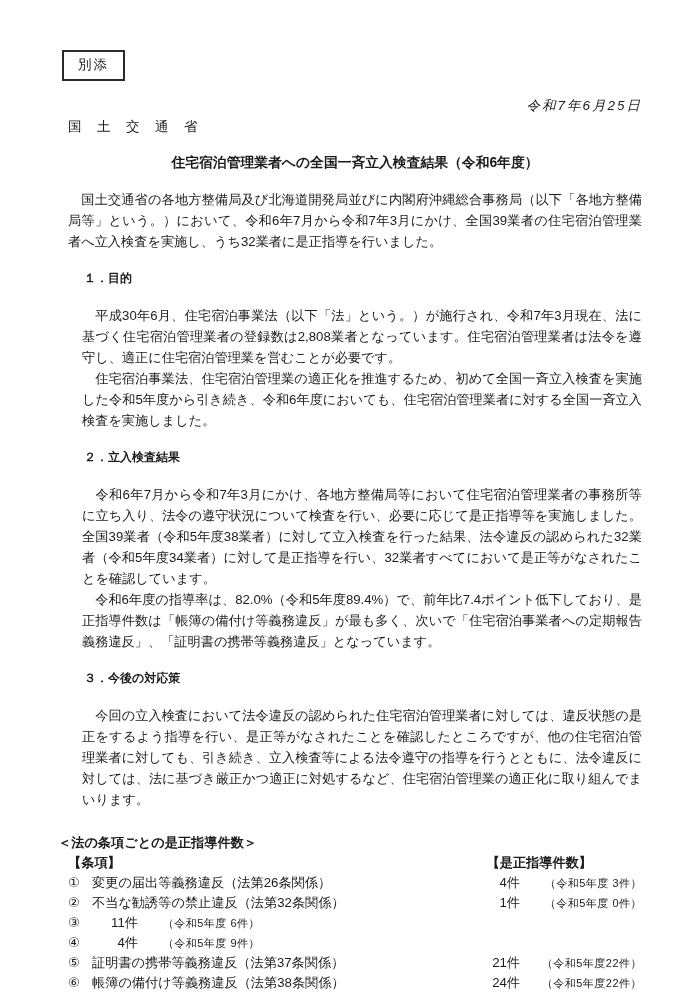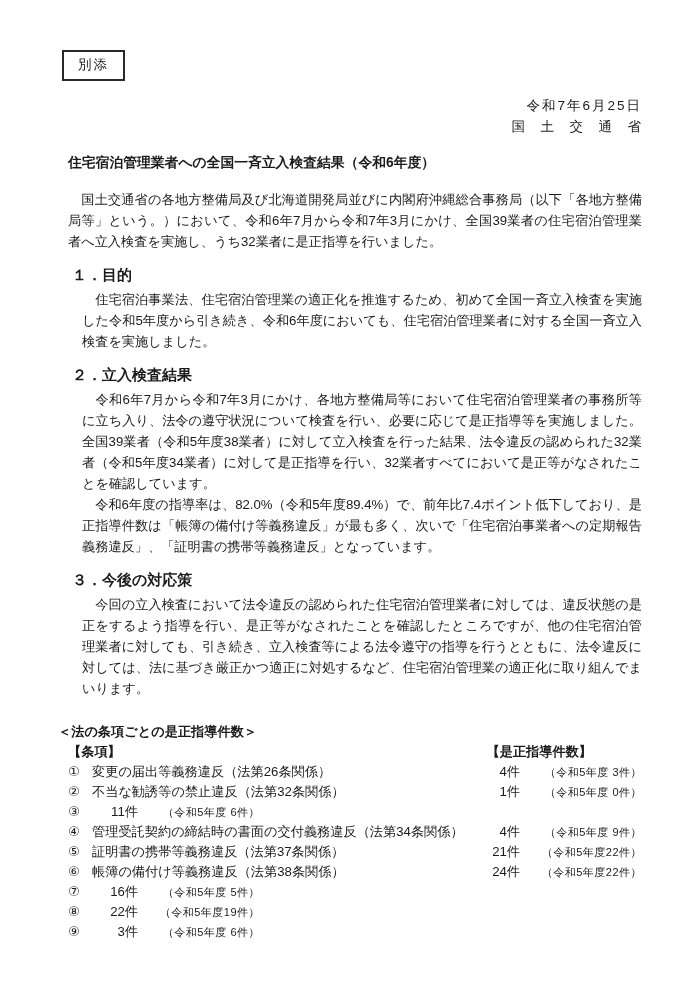--- a/index.html
+++ b/index.html
@@ -26,45 +26,46 @@
     line-height: 20px;
     letter-spacing: 2px;
     margin-left: -6px;
   }
   .dateline {
     text-align: right;
     font-size: 13.5px;
     line-height: 21px;
     letter-spacing: 2px;
     margin-top: 14px;
+    font-style: italic;
   }
   .agency {
-    text-align: right;
     font-size: 13.5px;
     line-height: 21px;
     letter-spacing: 1px;
   }
   .doc-title {
     margin: 15px 0 0 0;
+    text-align: center;
     font-size: 13.8px;
     font-weight: 600;
     line-height: 21px;
   }
   .para {
     margin: 0;
     font-size: 13.2px;
     line-height: 21px;
     text-align: justify;
     text-justify: inter-ideograph;
   }
   .intro { margin-top: 16px; }
   .section { margin-top: 12px; }
   .section-heading {
-    margin: 4px;
-    font-size: 15px;
+    margin: 16px;
+    font-size: 12px;
     font-weight: 600;
     line-height: 21px;
   }
   .section-body { margin-left: 14px; }
   .table-block { margin-top: 22px; font-size: 13.2px; }
   .table-heading {
     margin-left: -10px;
     font-weight: 600;
     line-height: 21px;
   }
@@ -104,20 +105,21 @@
   <div class="dateline">令和7年6月25日</div>
   <div class="agency">国　土　交　通　省</div>
 
   <h1 class="doc-title">住宅宿泊管理業者への全国一斉立入検査結果（令和6年度）</h1>
 
   <p class="para intro">　国土交通省の各地方整備局及び北海道開発局並びに内閣府沖縄総合事務局（以下「各地方整備局等」という。）において、令和6年7月から令和7年3月にかけ、全国39業者の住宅宿泊管理業者へ立入検査を実施し、うち32業者に是正指導を行いました。</p>
 
   <div class="section">
     <h2 class="section-heading">１．目的</h2>
     <div class="section-body">
+      <p class="para">　平成30年6月、住宅宿泊事業法（以下「法」という。）が施行され、令和7年3月現在、法に基づく住宅宿泊管理業者の登録数は2,808業者となっています。住宅宿泊管理業者は法令を遵守し、適正に住宅宿泊管理業を営むことが必要です。</p>
       <p class="para">　住宅宿泊事業法、住宅宿泊管理業の適正化を推進するため、初めて全国一斉立入検査を実施した令和5年度から引き続き、令和6年度においても、住宅宿泊管理業者に対する全国一斉立入検査を実施しました。</p>
     </div>
   </div>
 
   <div class="section">
     <h2 class="section-heading">２．立入検査結果</h2>
     <div class="section-body">
       <p class="para">　令和6年7月から令和7年3月にかけ、各地方整備局等において住宅宿泊管理業者の事務所等に立ち入り、法令の遵守状況について検査を行い、必要に応じて是正指導等を実施しました。全国39業者（令和5年度38業者）に対して立入検査を行った結果、法令違反の認められた32業者（令和5年度34業者）に対して是正指導を行い、32業者すべてにおいて是正等がなされたことを確認しています。</p>
       <p class="para">　令和6年度の指導率は、82.0%（令和5年度89.4%）で、前年比7.4ポイント低下しており、是正指導件数は「帳簿の備付け等義務違反」が最も多く、次いで「住宅宿泊事業者への定期報告義務違反」、「証明書の携帯等義務違反」となっています。</p>
     </div>
@@ -149,21 +151,20 @@
       <span class="vcount">1件</span>
       <span class="vprev">（令和5年度 0件）</span>
     </div>
     <div class="vrow">
       <span class="vno">③</span>
       <span class="vcount">11件</span>
       <span class="vprev">（令和5年度 6件）</span>
     </div>
     <div class="vrow">
       <span class="vno">④</span>
-      <span class="vlabel">管理受託契約の締結時の書面の交付義務違反（法第34条関係）</span>
       <span class="vcount">4件</span>
       <span class="vprev">（令和5年度 9件）</span>
     </div>
     <div class="vrow">
       <span class="vno">⑤</span>
       <span class="vlabel">証明書の携帯等義務違反（法第37条関係）</span>
       <span class="vcount">21件</span>
       <span class="vprev">（令和5年度22件）</span>
     </div>
     <div class="vrow">

